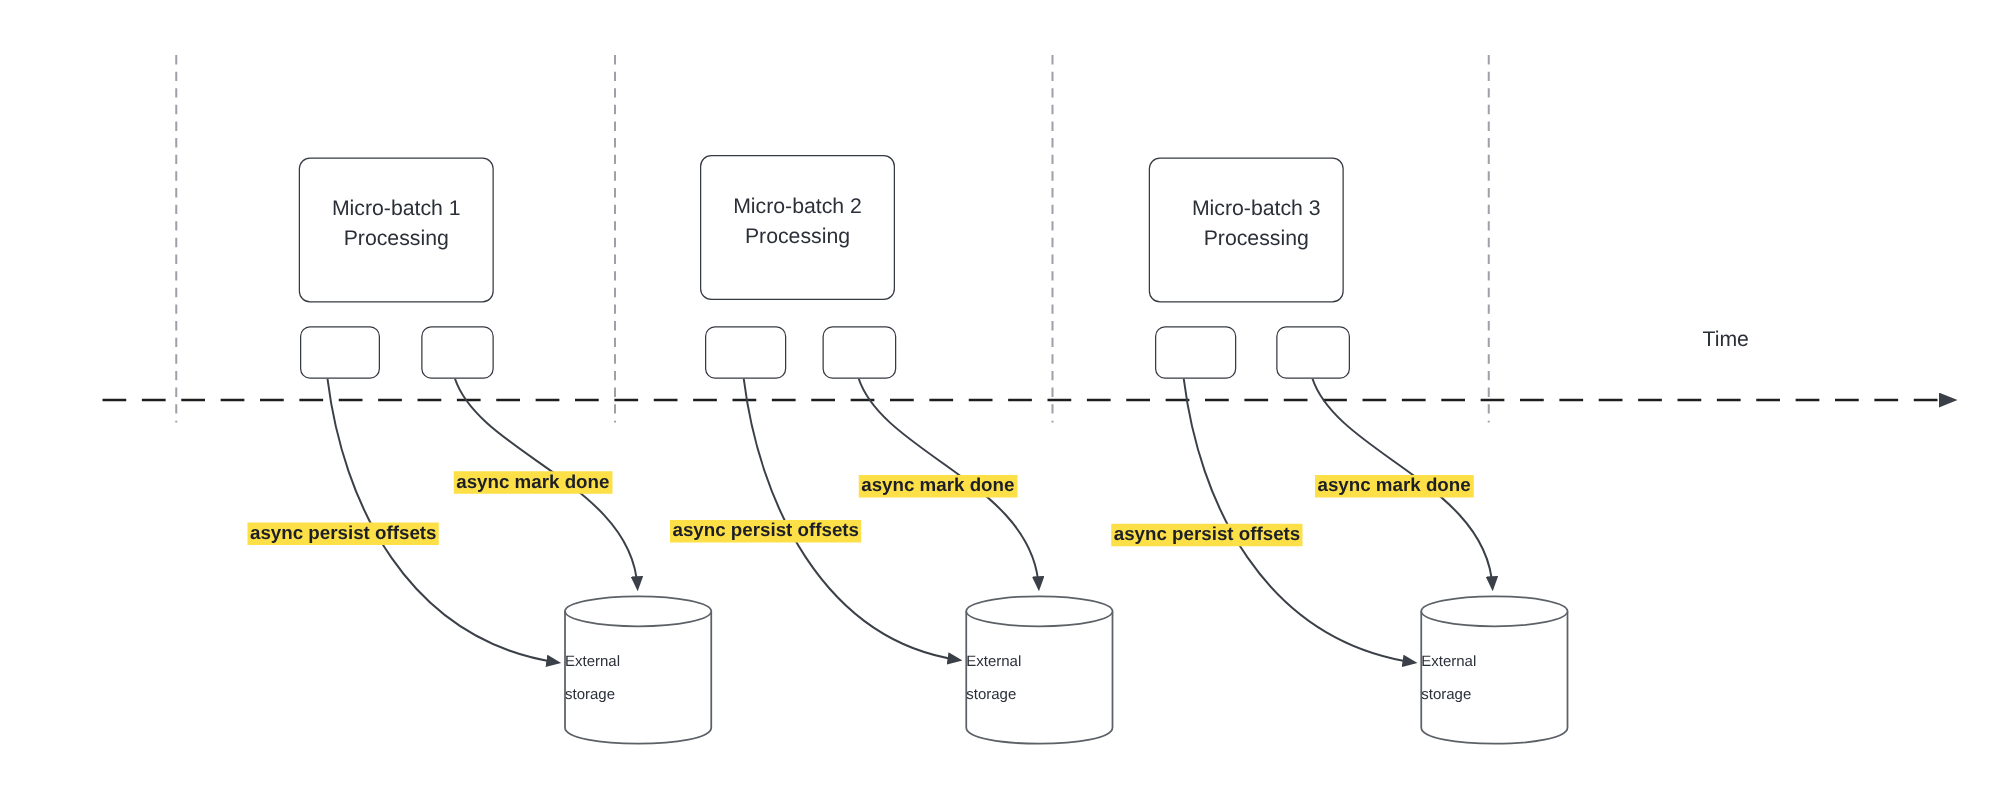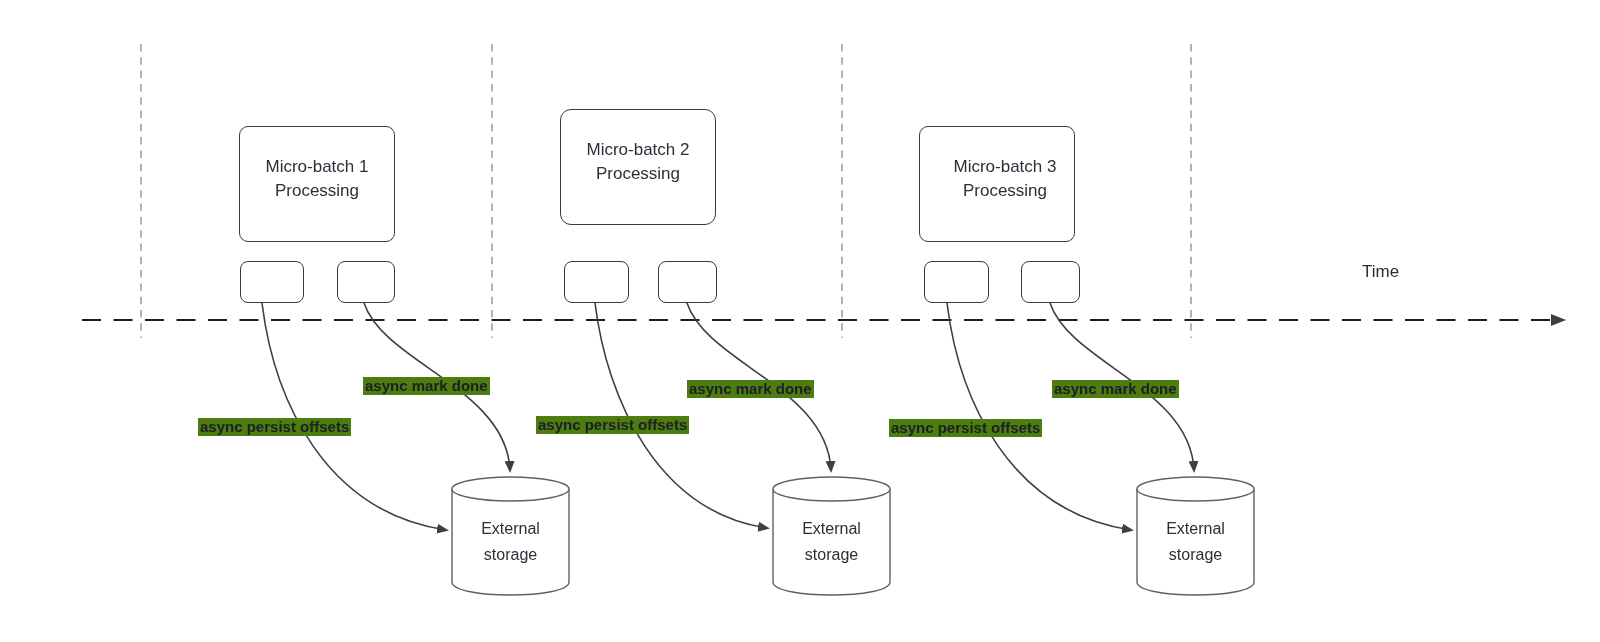--- a/index.html
+++ b/index.html
@@ -20,24 +20,24 @@
     border:1.4px solid var(--box-border,#363a42); border-radius:9px; background:#fff;
     display:flex; align-items:center; justify-content:center; text-align:center;
     font-size:17px; line-height:24px; color:var(--text,#2b2f38); padding-bottom:10px;
   }
   .task-box {
     position:absolute; height:42px; box-sizing:border-box; background:#fff;
     border:1.4px solid var(--box-border,#363a42); border-radius:8px;
   }
   .edge-label {
     position:absolute; font-size:15px; font-weight:700; color:var(--label,#1c1f27);
-    background:#4d7c0f; padding:0 2px; white-space:nowrap; line-height:18px;text-align:right;
+    background:#fde047; padding:0 2px; white-space:nowrap; line-height:18px;text-align:right;
   }
   .storage-label {
-    position:absolute; width:117px; text-align:center; font-size:16px; line-height:26px;
+    position:absolute; width:117px; font-size:12px; line-height:26px;
     color:var(--text,#2b2f38); white-space:pre-line;
   }
   .time-label { position:absolute; font-size:17px; color:var(--text,#2b2f38); line-height:20px;text-align:right; }
   .pre { white-space:pre-line; }
 </style>
 </head>
 <body>
 
 <div class="stage">
 
@@ -77,21 +77,21 @@
 
     <path class="flow" d="M364,303 C384,363 506,388 510,470" marker-end="url(#ah)"></path>
     <path class="flow" d="M687,303 C707,363 827,388 831,470" marker-end="url(#ah)"></path>
     <path class="flow" d="M1050,303 C1070,363 1190,388 1194,470" marker-end="url(#ah)"></path>
   </svg>
 
   <div class="mb-box" style="left:239px; top:126px;">
     <span class="pre">Micro-batch 1
 Processing</span>
   </div>
-  <div class="mb-box" style="left:560px; top:109px;border-radius:11px;">
+  <div class="mb-box" style="left:560px; top:124px;">
     <span class="pre">Micro-batch 2
 Processing</span>
   </div>
   <div class="mb-box" style="left:919px; top:126px;padding-left:16px;">
     <span class="pre">Micro-batch 3
 Processing</span>
   </div>
 
   <div class="task-box" style="left:240px; top:261px; width:64px;"></div>
   <div class="task-box" style="left:337px; top:261px; width:58px;"></div>

